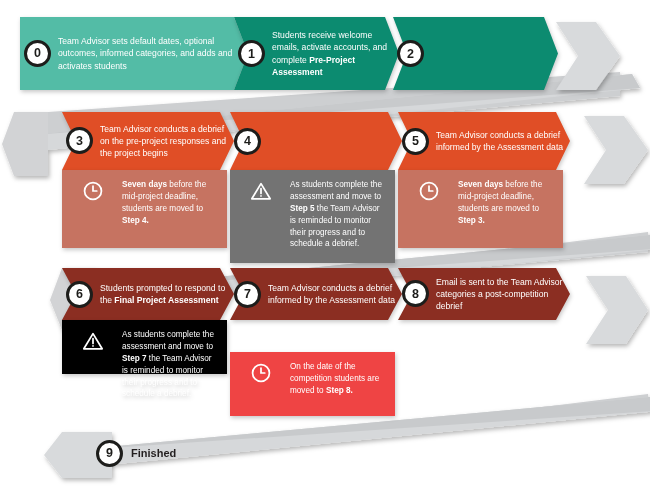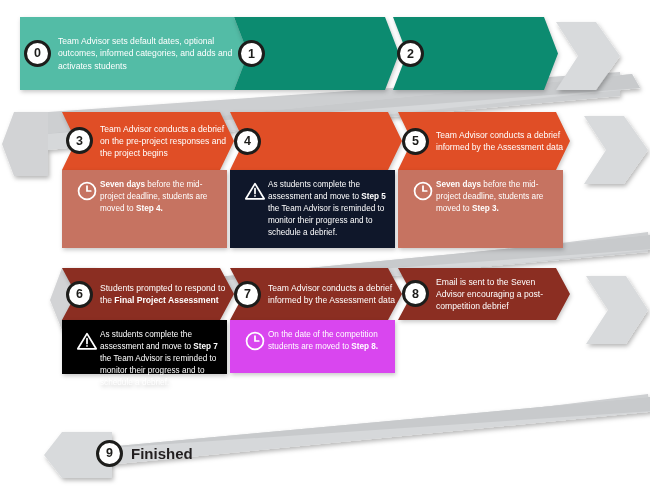--- a/index.html
+++ b/index.html
@@ -70,24 +70,24 @@
   .head-text {
     color: #ffffff;
     font-size: 8.6px;
     line-height: 1.42;
     padding: 0 6px 0 7px;
     z-index: 3;
   }
   .head-text b { font-weight: bold; }
   .body {
     position: relative;
-    padding: 9px 8px 9px 14px;
+    padding: 9px 8px 9px 20px;
     display: flex;
     align-items: flex-start;
-    gap: 2px;
+    gap: 18px;
   }
   .body-text {
     color: #ffffff;
     font-size: 8.2px;
     line-height: 1.45;
   }
   .body-text b { font-weight: bold; }
   .ico {
     flex: 0 0 auto;
     width: 22px; height: 22px;
@@ -107,21 +107,21 @@
   .finish-card {
     position: relative;
     display: flex;
     align-items: center;
     height: 42px;
   }
   .finish-label {
     position: relative;
     z-index: 3;
     color: #231f20;
-    font-size: 15px;
+    font-size: 11px;
     font-weight: bold;
     margin-left: 8px;
   }
   .soft { filter: drop-shadow(1px 2px 2px rgba(0,0,0,0.22)); }
 </style>
 </head>
 <body>
 
 <div id="stage">
 
@@ -187,20 +187,21 @@
 
     <div class="card" style="width:165px;margin-left:-14px;">
       <div class="head" style="height:73px;">
         <svg class="head-bg soft" viewBox="0 0 165 73" preserveAspectRatio="none">
           <polygon points="0,0 151,0 165,36.5 151,73 0,73 14,36.5" fill="#0c8b70"></polygon>
         </svg>
         <div class="head-inner">
           <div class="badge">
             <span>1</span>
           </div>
+          <div class="head-text">Students receive welcome emails, activate accounts, and complete <b>Pre-Project Assessment</b></div>
         </div>
       </div>
     </div>
 
     <div class="card" style="width:165px;margin-left:-6px;">
       <div class="head" style="height:73px;">
         <svg class="head-bg soft" viewBox="0 0 165 73" preserveAspectRatio="none">
           <polygon points="0,0 151,0 165,36.5 151,73 0,73 14,36.5" fill="#0c8b70"></polygon>
         </svg>
         <div class="head-inner">
@@ -241,21 +242,21 @@
       <div class="head" style="height:58px;">
         <svg class="head-bg soft" viewBox="0 0 172 58" preserveAspectRatio="none">
           <polygon points="0,0 158,0 172,29 158,58 0,58 14,29" fill="#e04e26"></polygon>
         </svg>
         <div class="head-inner">
           <div class="badge">
             <span>4</span>
           </div>
         </div>
       </div>
-      <div class="body soft" style="background:#0f172a;width:165px;height:78px;">
+      <div class="body soft" style="background:#737373;width:165px;height:93px;">
         <span class="ico">
           <svg viewBox="0 0 24 24" fill="none" stroke="#ffffff" stroke-width="1.9">
             <path d="M12 4 L22 20.5 L2 20.5 Z" stroke-linejoin="round"></path>
             <path d="M12 9.4 L12 14.6" stroke-linecap="round"></path>
             <circle cx="12" cy="17.4" r="0.95" fill="#ffffff" stroke="none"></circle>
           </svg>
         </span>
         <div class="body-text">As students complete the assessment and move to <b>Step 5</b> the Team Advisor is reminded to monitor their progress and to schedule a debrief.</div>
       </div>
     </div>
@@ -315,41 +316,41 @@
         <svg class="head-bg soft" viewBox="0 0 172 52" preserveAspectRatio="none">
           <polygon points="0,0 158,0 172,26 158,52 0,52 14,26" fill="#8b2e22"></polygon>
         </svg>
         <div class="head-inner">
           <div class="badge">
             <span>7</span>
           </div>
           <div class="head-text">Team Advisor conducts a debrief informed by the Assessment data</div>
         </div>
       </div>
-      <div class="body soft" style="background:#d946ef;width:165px;height:53px;">
+      <div class="body soft" style="background:#ef4444;width:165px;height:64px;margin-top:32px;">
         <span class="ico">
           <svg viewBox="0 0 24 24" fill="none" stroke="#ffffff" stroke-width="1.9">
             <circle cx="12" cy="12" r="9.2"></circle>
             <path d="M12 6.6 L12 12 L16.1 12" stroke-linecap="round"></path>
           </svg>
         </span>
         <div class="body-text">On the date of the competition students are moved to <b>Step 8.</b></div>
       </div>
     </div>
 
     <div class="card" style="width:172px;margin-left:-4px;">
       <div class="head" style="height:52px;">
         <svg class="head-bg soft" viewBox="0 0 172 52" preserveAspectRatio="none">
           <polygon points="0,0 158,0 172,26 158,52 0,52 14,26" fill="#8b2e22"></polygon>
         </svg>
         <div class="head-inner">
           <div class="badge">
             <span>8</span>
           </div>
-          <div class="head-text">Email is sent to the Seven Advisor encouraging a post-competition debrief</div>
+          <div class="head-text">Email is sent to the Team Advisor categories a post-competition debrief</div>
         </div>
       </div>
     </div>
   </div>
 
   <div class="row" id="row4">
     <div class="finish-card">
       <div class="badge" style="margin-left:34px;">
         <span>9</span>
       </div>

